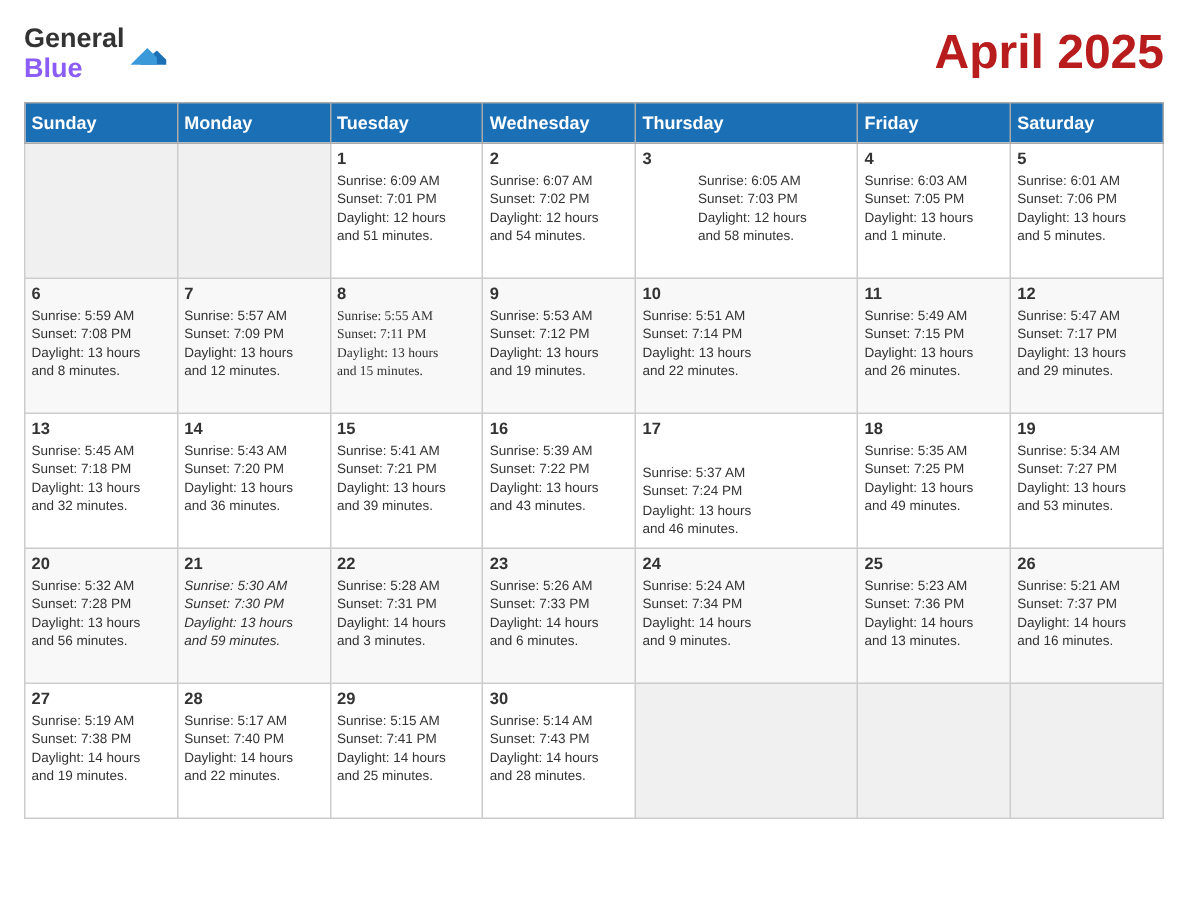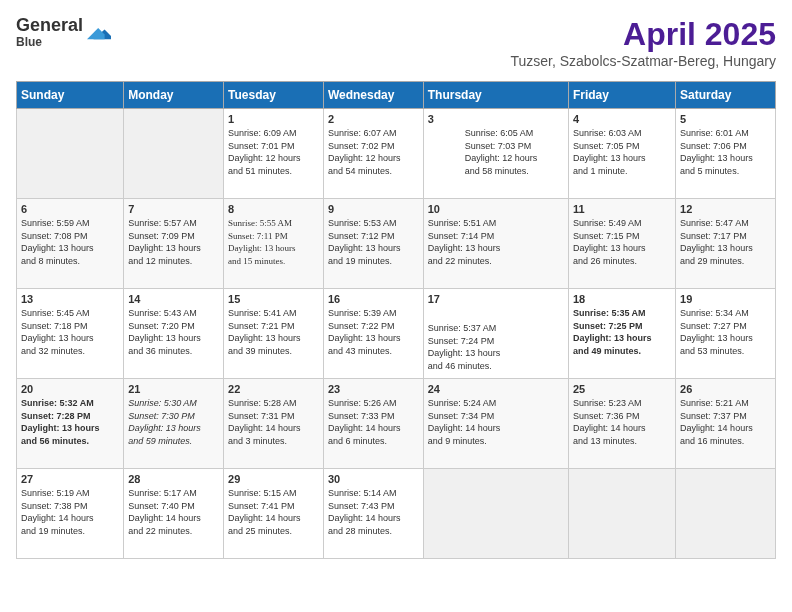--- a/index.html
+++ b/index.html
@@ -30,21 +30,21 @@
       width: 24px;
       height: 24px;
       margin-left: 2px;
     }
     .title-area {
       text-align: right;
     }
     .calendar-title {
       font-size: 32px;
       font-weight: bold;
-      color: #4c1d95;
+      color: #b91c1c;
     }
     .calendar-subtitle {
       font-size: 14px;
       color: #555;
     }
     table {
       width: 100%;
       border-collapse: collapse;
       font-size: 10px;
     }
@@ -84,30 +84,29 @@
       background: #f0f0f0 !important;
     }
   </style>
 </head>
 <body>
 
 <div class="header-area">
   <div class="logo">
     <div class="logo-text">
       <span style="font-size:18px;font-weight:bold;color:#333;line-height:1.1;">General</span>
-      <span style="font-size:12px;font-weight:bold;color:#404040;line-height:1.1;">Blue</span>
+      <span style="font-size:18px;font-weight:bold;color:#8b5cf6;line-height:1.1;">Blue</span>
     </div>
     <svg class="logo-icon" viewBox="0 0 30 30">
       <polygon points="8,24 22,12 30,20 30,24" fill="#1a6fb5"></polygon>
       <polygon points="0,24 14,10 22,18 22,24" fill="#3a9ad9"></polygon>
     </svg>
   </div>
   <div class="title-area">
     <div class="calendar-title">April 2025</div>
-    <div class="calendar-subtitle">Tuzser, Szabolcs-Szatmar-Bereg, Hungary</div>
   </div>
 </div>
 
 <table>
   <thead>
     <tr>
     <th>Sunday</th>
         <th>Monday</th>
         <th>Tuesday</th>
         <th>Wednesday</th>
@@ -238,37 +237,37 @@
         </td>
         <td>
           <span class="day-num">17</span>
           <div class="day-info" style="white-space: pre-line; margin-top: 17px;">Sunrise: 5:37 AM
 Sunset: 7:24 PM
 Daylight: 13 hours
 and 46 minutes.</div>
         </td>
         <td>
           <span class="day-num">18</span>
-          <div class="day-info" style="white-space: pre-line; font-weight: bold;">Sunrise: 5:35 AM
+          <div class="day-info" style="white-space: pre-line;">Sunrise: 5:35 AM
 Sunset: 7:25 PM
 Daylight: 13 hours
 and 49 minutes.</div>
         </td>
         <td>
           <span class="day-num">19</span>
           <div class="day-info" style="white-space: pre-line;">Sunrise: 5:34 AM
 Sunset: 7:27 PM
 Daylight: 13 hours
 and 53 minutes.</div>
         </td>
       </tr>
       <tr>
         <td>
           <span class="day-num">20</span>
-          <div class="day-info" style="white-space: pre-line; font-weight: bold;">Sunrise: 5:32 AM
+          <div class="day-info" style="white-space: pre-line;">Sunrise: 5:32 AM
 Sunset: 7:28 PM
 Daylight: 13 hours
 and 56 minutes.</div>
         </td>
         <td>
           <span class="day-num">21</span>
           <div class="day-info" style="white-space: pre-line; font-style: italic;">Sunrise: 5:30 AM
 Sunset: 7:30 PM
 Daylight: 13 hours
 and 59 minutes.</div>

